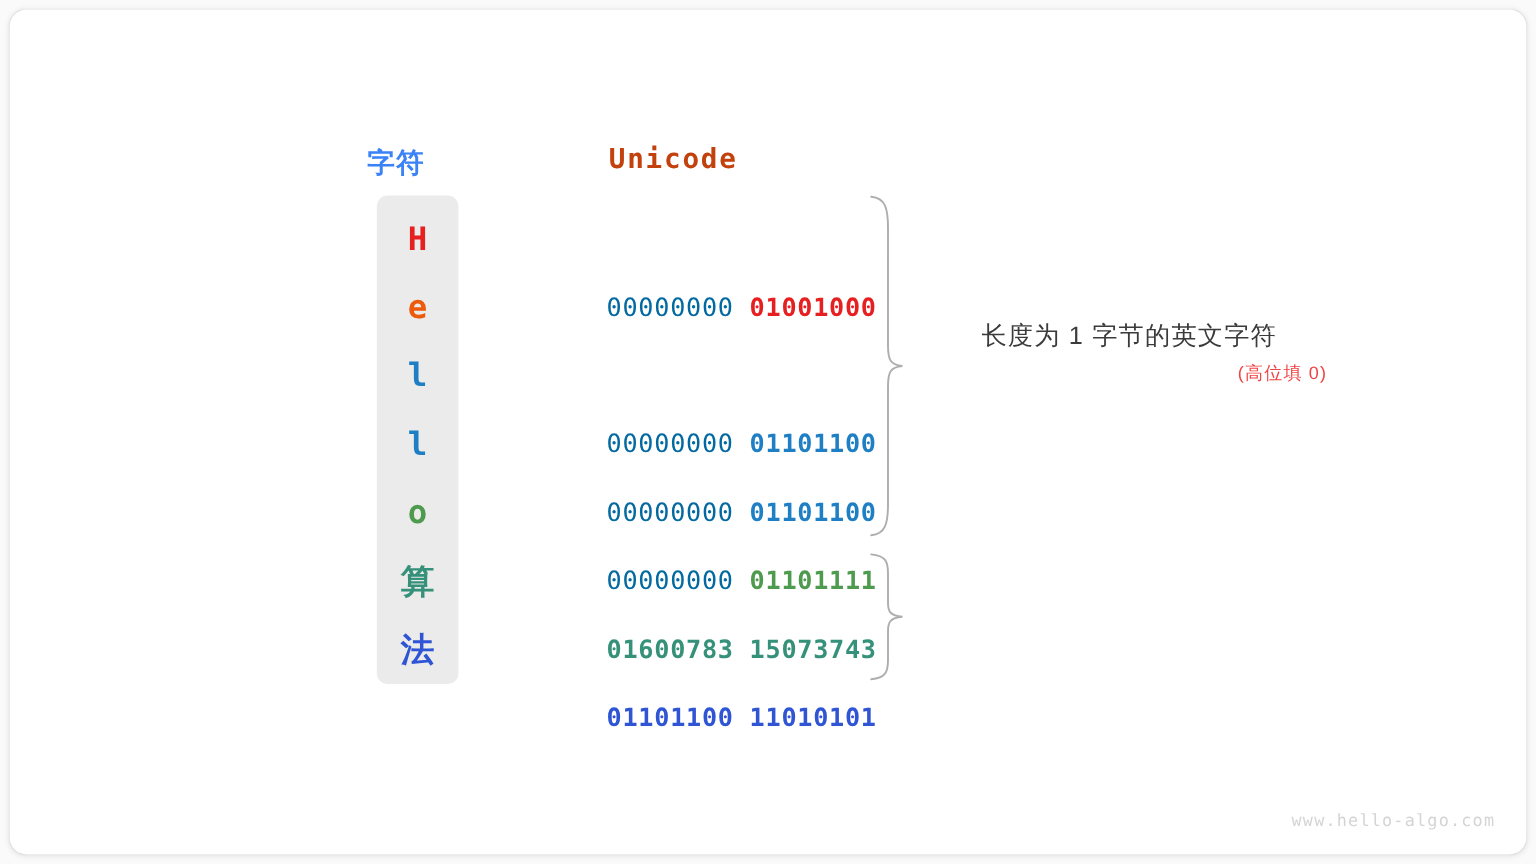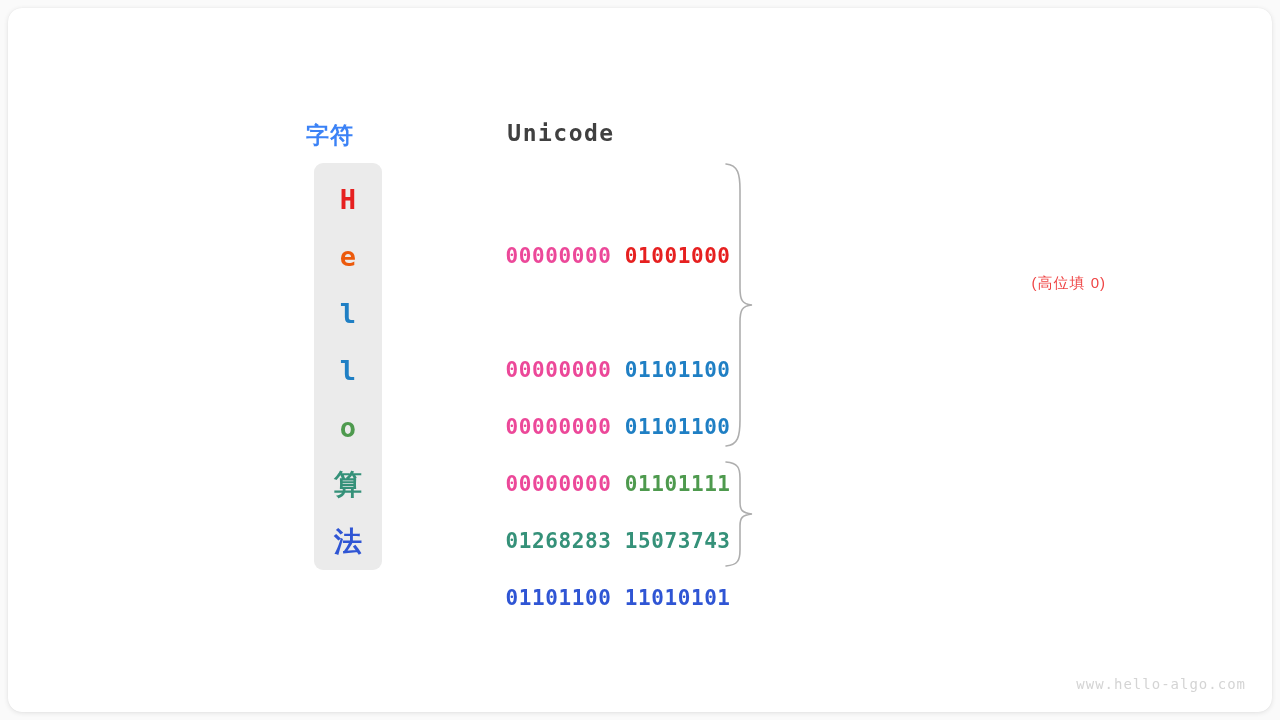--- a/index.html
+++ b/index.html
@@ -46,21 +46,21 @@
   }
   .hdr-unicode {
     position: absolute;
     left: 418px;
     top: 112px;
     width: 270px;
     text-align: center;
     font-family: "DejaVu Sans Mono", "Liberation Mono", monospace;
     font-size: 23px;
     font-weight: bold;
-    color: #404040;
+    color: #c2410c;
     letter-spacing: 1.5px;
   }
 
   
   .char-col {
     position: absolute;
     left: 306px;
     top: 155px;
     width: 68px;
     height: 407px;
@@ -90,22 +90,22 @@
     width: 270px;
     height: 57px;
     line-height: 57px;
     font-family: "DejaVu Sans Mono", "Liberation Mono", monospace;
     font-size: 21px;
     letter-spacing: 0.6px;
     white-space: pre;
     text-align: center;
   }
   .byte-high {
-    color: #ec4899;
-    font-weight: bold;
+    color: #0369a1;
+    font-weight: normal;
   }
   .byte-high.sig {
     font-weight: bold;
   }
   .byte-low {
     font-weight: bold;
   }
 
   
   .brace {
@@ -169,35 +169,36 @@
     <div class="bin-row" style="top:277px;">
       <span class="byte-high">00000000</span><span> </span><span class="byte-low" style="color: rgb(31, 127, 196);">01101100</span>
     </div>
     <div class="bin-row" style="top:334px;">
       <span class="byte-high">00000000</span><span> </span><span class="byte-low" style="color: rgb(31, 127, 196);">01101100</span>
     </div>
     <div class="bin-row" style="top:391px;">
       <span class="byte-high">00000000</span><span> </span><span class="byte-low" style="color: rgb(78, 154, 78);">01101111</span>
     </div>
     <div class="bin-row" style="top:448px;">
-      <span class="byte-high sig" style="color: rgb(53, 145, 121);">01268283</span><span> </span><span class="byte-low" style="color: rgb(53, 145, 121);">15073743</span>
+      <span class="byte-high sig" style="color: rgb(53, 145, 121);">01600783</span><span> </span><span class="byte-low" style="color: rgb(53, 145, 121);">15073743</span>
     </div>
     <div class="bin-row" style="top:505px;">
       <span class="byte-high sig" style="color: rgb(47, 85, 212);">01101100</span><span> </span><span class="byte-low" style="color: rgb(47, 85, 212);">11010101</span>
     </div>
 
     <svg class="brace" style="left:712px; top:152px;" width="40" height="290" viewBox="0 0 40 290">
       <path d="M6 4 C 18 5, 20 14, 20 30 L 20 128 C 20 140, 22 144, 32 145 C 22 146, 20 150, 20 162 L 20 260 C 20 276, 18 285, 6 286" fill="none" stroke="#aeaeae" stroke-width="1.6" stroke-linecap="round"></path>
     </svg>
 
     <svg class="brace" style="left:712px; top:450px;" width="40" height="112" viewBox="0 0 40 112">
       <path d="M6 4 C 18 5, 20 10, 20 20 L 20 44 C 20 52, 22 55, 32 56 C 22 57, 20 60, 20 68 L 20 92 C 20 102, 18 107, 6 108" fill="none" stroke="#aeaeae" stroke-width="1.6" stroke-linecap="round"></path>
     </svg>
 
     <div class="anno" style="left:768px; top:258px; width:330px;">
+      <div class="line1">长度为 1 字节的英文字符</div>
       <div class="line2">(高位填 0)</div>
     </div>
 
 
     <div class="watermark">www.hello-algo.com</div>
 
   </div>
 </div>
 
 </body></html>

